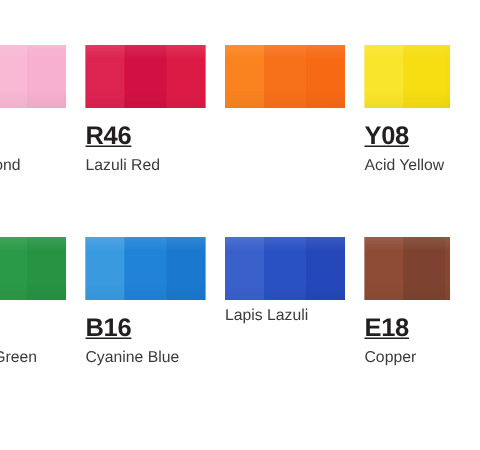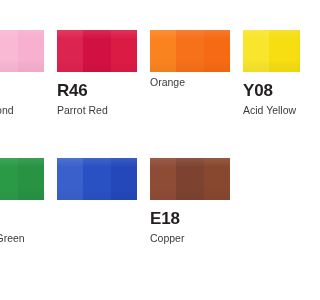--- a/index.html
+++ b/index.html
@@ -72,20 +72,21 @@
   }
 
   .code {
     margin-top: 9px;
     font-size: 17px;
     font-weight: bold;
     line-height: 19px;
     color: #231f20;
     letter-spacing: -0.2px;
     white-space: nowrap;
+    text-decoration: underline;
   }
 
   .name {
     margin-top: 4px;
     font-size: 10.5px;
     line-height: 13px;
     color: #3b3b3b;
     white-space: nowrap;
   }
 </style>
@@ -109,31 +110,30 @@
       </div>
 
       <div class="cell">
         <div class="swatch" style="background: rgb(224, 30, 70);">
           <span class="band b1" style="background: rgb(221, 35, 80);"></span>
           <span class="band b2" style="background: rgb(210, 17, 66);"></span>
           <span class="band b3" style="background: rgb(220, 27, 69);"></span>
           <span class="sheen"></span>
         </div>
         <div class="code">R46</div>
-        <div class="name">Parrot Red</div>
+        <div class="name">Lazuli Red</div>
       </div>
 
       <div class="cell">
         <div class="swatch" style="background: rgb(248, 113, 28);">
           <span class="band b1" style="background: rgb(250, 131, 32);"></span>
           <span class="band b2" style="background: rgb(247, 112, 26);"></span>
           <span class="band b3" style="background: rgb(246, 106, 20);"></span>
           <span class="sheen"></span>
         </div>
-        <div class="name">Orange</div>
       </div>
 
       <div class="cell">
         <div class="swatch" style="background: rgb(247, 224, 24);">
           <span class="band b1" style="background: rgb(249, 229, 44);"></span>
           <span class="band b2" style="background: rgb(246, 222, 18);"></span>
           <span class="band b3" style="background: rgb(245, 220, 13);"></span>
           <span class="sheen"></span>
         </div>
         <div class="code">Y08</div>
@@ -148,28 +148,39 @@
         <div class="swatch" style="background: rgb(46, 158, 75);">
 
           <span class="band b2" style="background: rgb(43, 154, 71);"></span>
           <span class="band b3" style="background: rgb(39, 147, 67);"></span>
           <span class="sheen"></span>
         </div>
         <div class="code">9</div>
         <div class="name">Parrot Green</div>
       </div>
 
+      <div class="cell">
+        <div class="swatch" style="background: rgb(35, 135, 218);">
+          <span class="band b1" style="background: rgb(58, 154, 224);"></span>
+          <span class="band b2" style="background: rgb(32, 131, 216);"></span>
+          <span class="band b3" style="background: rgb(26, 121, 207);"></span>
+          <span class="sheen"></span>
+        </div>
+        <div class="code">B16</div>
+        <div class="name">Cyanine Blue</div>
+      </div>
 
       <div class="cell">
         <div class="swatch" style="background: rgb(43, 82, 196);">
           <span class="band b1" style="background: rgb(58, 96, 203);"></span>
           <span class="band b2" style="background: rgb(42, 81, 195);"></span>
           <span class="band b3" style="background: rgb(36, 72, 186);"></span>
           <span class="sheen"></span>
         </div>
+        <div class="name">Lapis Lazuli</div>
       </div>
 
       <div class="cell">
         <div class="swatch" style="background: rgb(140, 74, 53);">
           <span class="band b1" style="background: rgb(142, 76, 54);"></span>
           <span class="band b2" style="background: rgb(125, 67, 48);"></span>
           <span class="band b3" style="background: rgb(136, 71, 47);"></span>
           <span class="sheen"></span>
         </div>
         <div class="code">E18</div>

